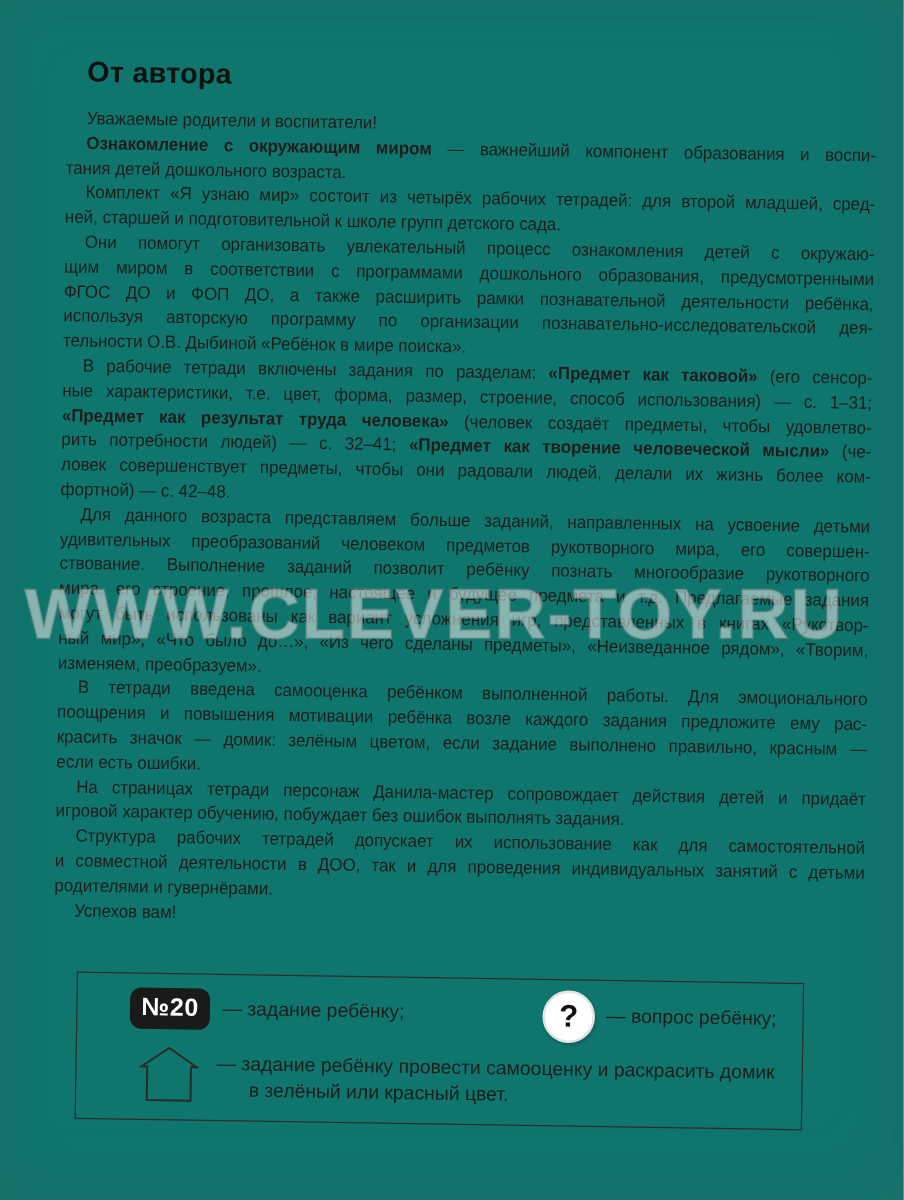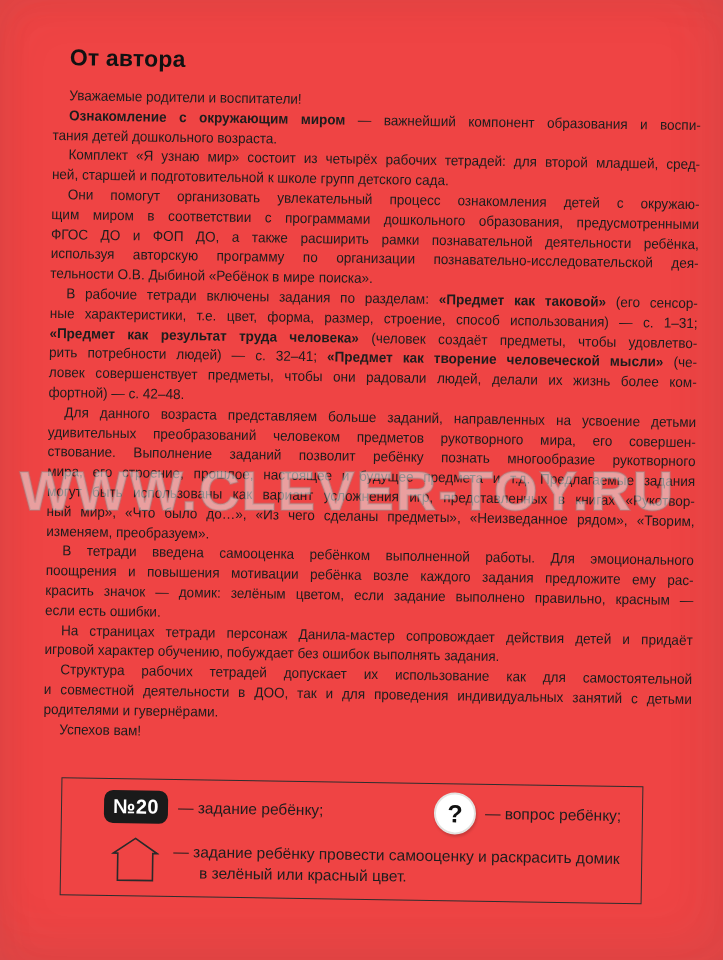--- a/index.html
+++ b/index.html
@@ -1,20 +1,20 @@
 <!DOCTYPE html>
 <html lang="ru"><head>
 <meta charset="utf-8">
 <style>
   html,body { margin:0; padding:0; }
   body { background:#ffffff; font-family:"Liberation Sans", sans-serif; }
 
   .page {
     position:relative; width:723px; height:960px; overflow:hidden;
-    background:#ef4444; color:#1d1d1d;
+    background:#0f766e; color:#1d1d1d;
     box-shadow: inset 0 0 55px rgba(95,90,82,.07),
                 inset -14px -22px 50px rgba(95,90,82,.07),
                 inset 10px 8px 30px rgba(95,90,82,.04);
   }
 
   .content {
     position:absolute; left:54px; top:44px; width:648px;
     transform: rotate(0.9deg); transform-origin:0 0;
   }
 

